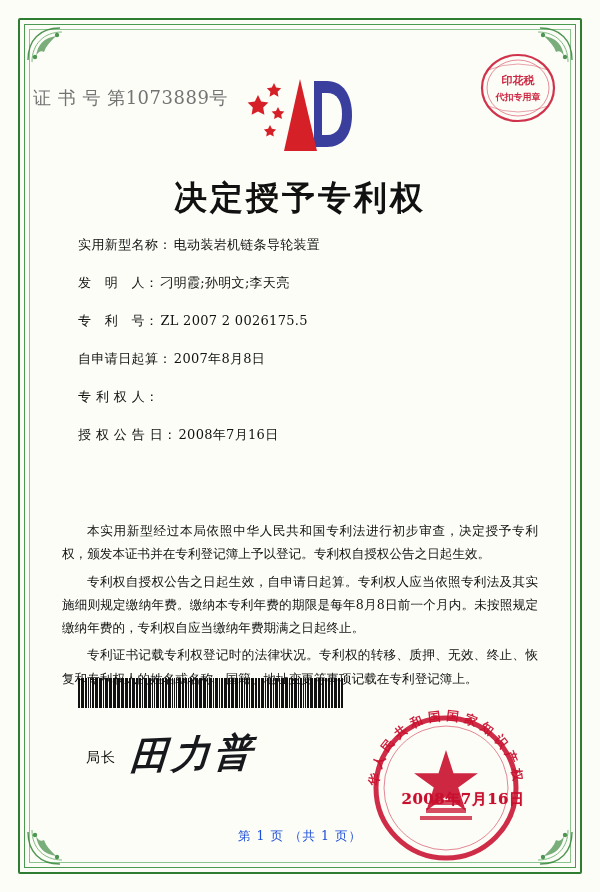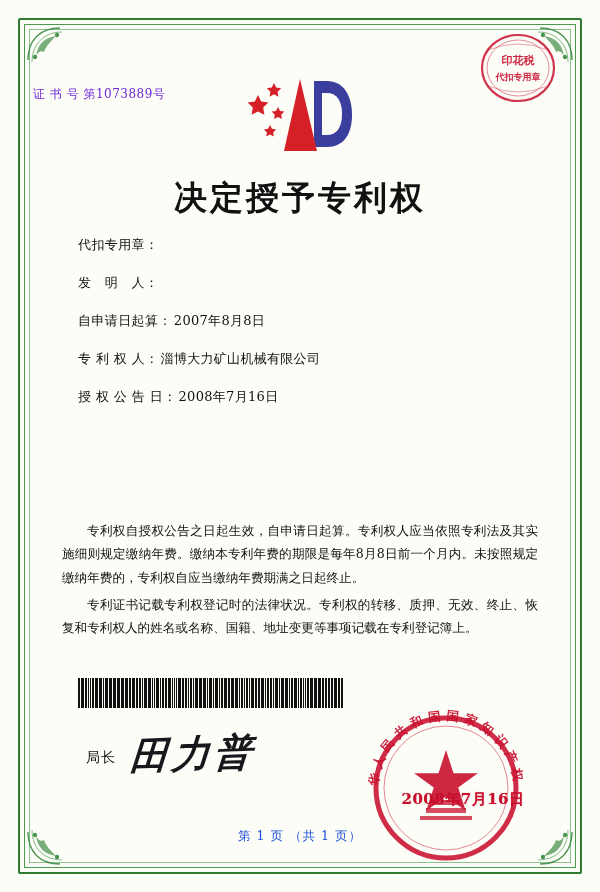--- a/index.html
+++ b/index.html
@@ -53,38 +53,38 @@
   .corner svg { display:block; width:56px; height:56px; }
   .corner.tl { left: 26px;  top: 26px; }
   .corner.tr { right: 26px; top: 26px; transform: scaleX(-1); }
   .corner.bl { left: 26px;  bottom: 26px; transform: scaleY(-1); }
   .corner.br { right: 26px; bottom: 26px; transform: scale(-1,-1); }
 
   
   .cert-no {
     position: absolute;
     left: 33px; top: 86px;
-    font-size: 12px;
-    color: #6d28d9;
+    font-size: 18px;
+    color: #737373;
     letter-spacing: .5px;
     font-family: "DejaVu Serif", "Liberation Serif", serif;
   }
 
   
   .logo {
     position: absolute;
     left: 244px; top: 73px;
     width: 112px; height: 82px;
   }
   .logo svg { display: block; }
 
   
   .stamp-top {
     position: absolute;
-    right: 42px; top: 28px;
+    right: 42px; top: 48px;
     width: 80px; height: 80px;
   }
   .stamp-top svg { display: block; }
 
   
   .doc-title {
     position: absolute;
     left: 0; top: 176px;
     width: 600px;
     text-align: center;
@@ -280,40 +280,46 @@
       <text x="40" y="52" text-anchor="middle" font-size="9" fill="#c8102e" font-family="DejaVu Serif, serif" font-weight="bold" opacity=".9">代扣专用章</text>
       <path d="M10 22 Q40 10 70 22" fill="none" stroke="#c8102e" stroke-width="0.7" opacity=".55"></path>
       <path d="M10 58 Q40 70 70 58" fill="none" stroke="#c8102e" stroke-width="0.7" opacity=".55"></path>
     </svg>
   </div>
 
   <div class="doc-title">决定授予专利权</div>
 
   <div class="fields">
     <div class="field-row">
-      <span class="field-label">代扣专用章：</span>
+      <span class="field-label">实用新型名称：</span>
+      <span class="field-value">电动装岩机链条导轮装置</span>
     </div>
     <div class="field-row">
       <span class="field-label">发　明　人：</span>
+      <span class="field-value">刁明霞;孙明文;李天亮</span>
+    </div>
+    <div class="field-row">
+      <span class="field-label">专　利　号：</span>
+      <span class="field-value">ZL 2007 2 0026175.5</span>
     </div>
     <div class="field-row">
       <span class="field-label">自申请日起算：</span>
       <span class="field-value">2007年8月8日</span>
     </div>
     <div class="field-row">
       <span class="field-label">专 利 权 人：</span>
-      <span class="field-value">淄博大力矿山机械有限公司</span>
     </div>
     <div class="field-row">
       <span class="field-label">授 权 公 告 日：</span>
       <span class="field-value">2008年7月16日</span>
     </div>
   </div>
 
   <div class="body-text">
+    <p>本实用新型经过本局依照中华人民共和国专利法进行初步审查，决定授予专利权，颁发本证书并在专利登记簿上予以登记。专利权自授权公告之日起生效。</p>
     <p>专利权自授权公告之日起生效，自申请日起算。专利权人应当依照专利法及其实施细则规定缴纳年费。缴纳本专利年费的期限是每年8月8日前一个月内。未按照规定缴纳年费的，专利权自应当缴纳年费期满之日起终止。</p>
     <p>专利证书记载专利权登记时的法律状况。专利权的转移、质押、无效、终止、恢复和专利权人的姓名或名称、国籍、地址变更等事项记载在专利登记簿上。</p>
   </div>
 
   <div class="barcode" id="barcode">
       <i style="width: 2px;"></i>
       <i style="width: 3px;"></i>
       <i style="width: 2px;"></i>
       <i style="width: 1px;"></i>
       <i style="width: 1px;"></i>

